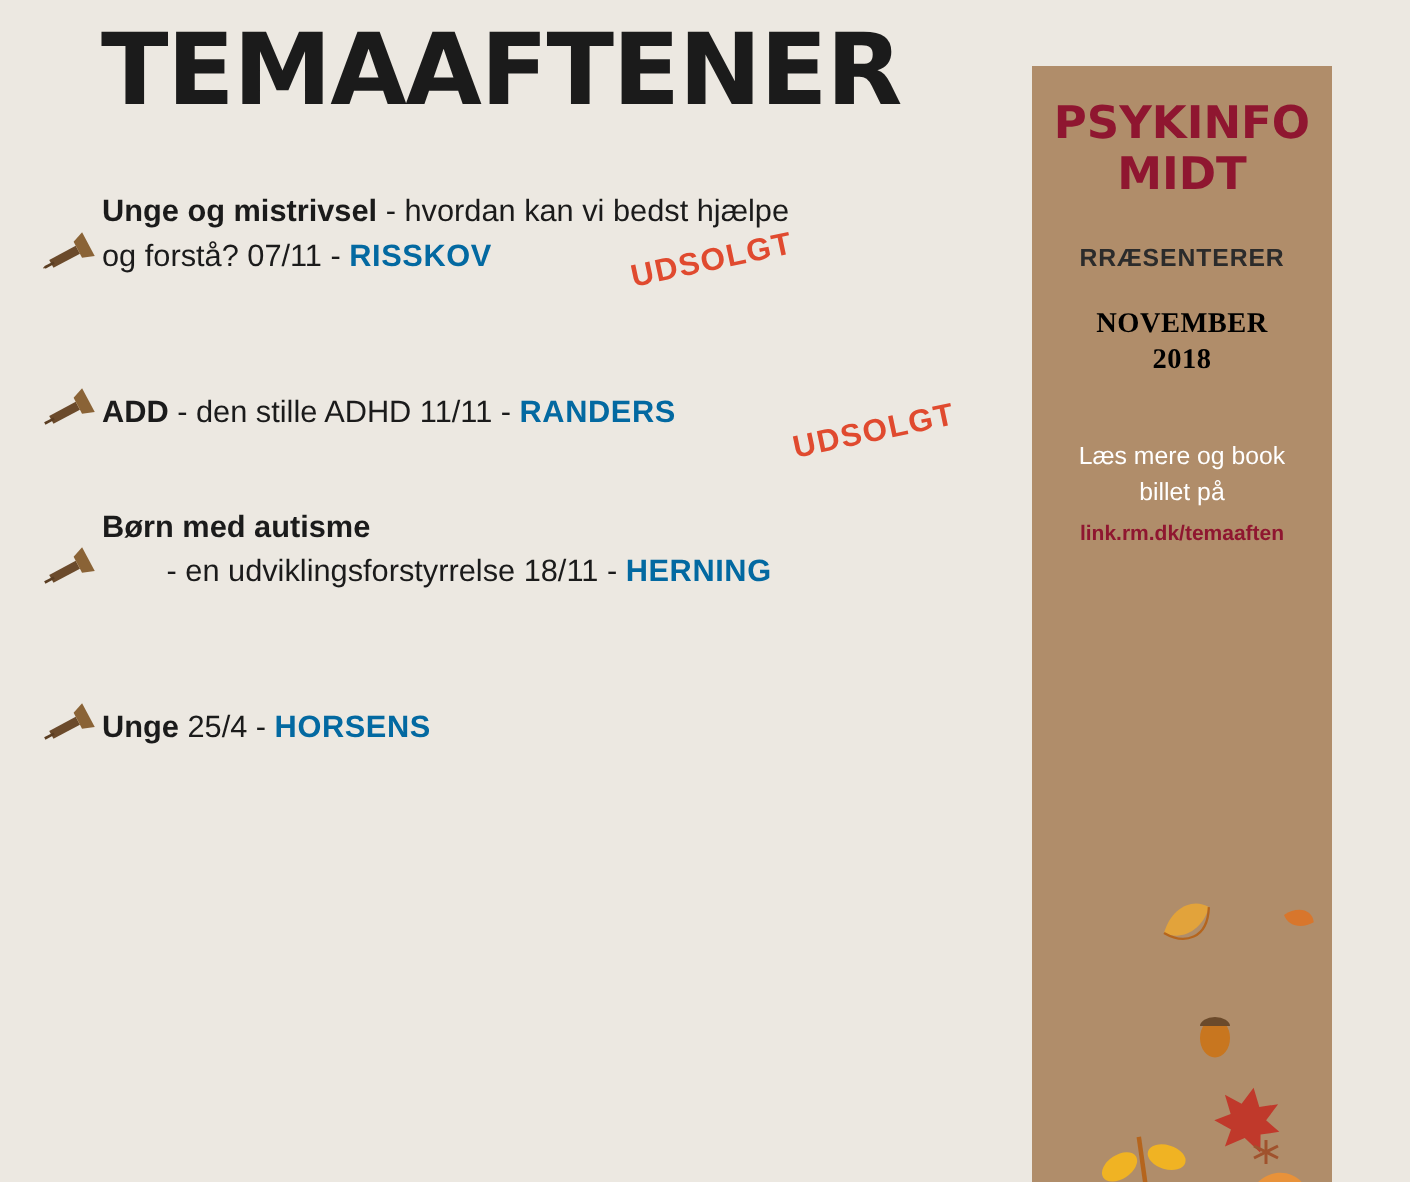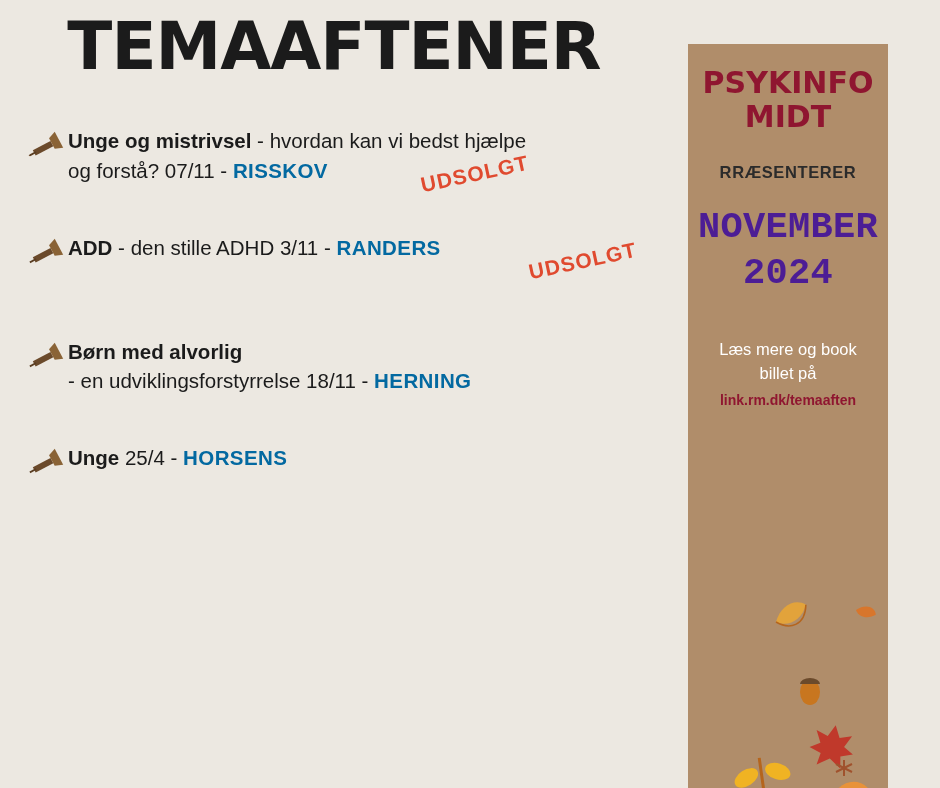--- a/index.html
+++ b/index.html
@@ -41,21 +41,21 @@
     line-height: 1.05;
   }
 
   .events {
     margin-top: 44px;
     padding-left: 26px;
   }
   .event {
     position: relative;
     display: flex;
-    align-items: flex-start;
+    align-items: flex-end;
     min-height: 58px;
     margin-bottom: 46px;
   }
   .event:last-child { margin-bottom: 0; }
 
   .pin {
     flex: 0 0 auto;
     width: 42px;
     height: 36px;
     position: relative;
@@ -89,21 +89,21 @@
     font-size: 21px;
     color: #e04a2f;
     letter-spacing: 1px;
     transform: rotate(-12deg);
     white-space: nowrap;
   }
   .sold-out.a { left: 352px; top: 34px; }
   .sold-out.b { left: 460px; top: 14px; }
 
   
-  .indent { display: block; }
+  .indent { display: block; margin-left: 43px; }
 
   
   .sidebar {
     position: relative;
     width: 200px;
     height: 788px;
     background: #b08d6a;
     color: #fff;
     text-align: center;
     box-sizing: border-box;
@@ -122,24 +122,24 @@
   }
   .presents {
     font-family: Liberation Sans, sans-serif;
     font-weight: bold;
     font-size: 16.5px;
     color: #2b2b2b;
     letter-spacing: 0.6px;
     margin-top: 30px;
   }
   .month {
-    font-family: Liberation Mono, monospace;
-    font-weight: bold;
-    font-size: 37px;
-    color: #4c1d95;
+    font-family: Liberation Serif, serif;
+    font-weight: bold;
+    font-size: 19px;
+    color: #000000;
     line-height: 1.25;
     margin-top: 22px;
     letter-spacing: 0.3px;
   }
   .book-text {
     font-family: "Liberation Sans", sans-serif;
     font-size: 16.5px;
     color: #ffffff;
     line-height: 1.5;
     margin-top: 40px;
@@ -198,37 +198,37 @@
         <span class="pin">
           <svg width="42" height="36" viewBox="0 0 42 36">
             <g transform="rotate(-28 21 18)">
               <path d="M6 16 L26 16 L26 22 L6 22 Z" fill="#6b4a2b"></path>
               <path d="M26 13 L34 10 L34 28 L26 25 Z" fill="#8a6336"></path>
               <rect x="1" y="18.2" width="7" height="1.8" fill="#5a3d22"></rect>
             </g>
           </svg>
         </span>
         <div class="event-text">
-          <span class="b">ADD</span><span class="dash"> - </span><span>den stille ADHD 3/11 - </span><span class="city">RANDERS</span>
+          <span class="b">ADD</span><span class="dash"> - </span><span>den stille ADHD 11/11 - </span><span class="city">RANDERS</span>
           <span class="sold-out b">UDSOLGT</span>
         </div>
       </div>
 
       <div class="event">
         <span class="pin">
           <svg width="42" height="36" viewBox="0 0 42 36">
             <g transform="rotate(-28 21 18)">
               <path d="M6 16 L26 16 L26 22 L6 22 Z" fill="#6b4a2b"></path>
               <path d="M26 13 L34 10 L34 28 L26 25 Z" fill="#8a6336"></path>
               <rect x="1" y="18.2" width="7" height="1.8" fill="#5a3d22"></rect>
             </g>
           </svg>
         </span>
         <div class="event-text">
-          <span class="b">Børn med alvorlig</span><br>
+          <span class="b">Børn med autisme</span><br>
           <span class="indent"><span> - en udviklingsforstyrrelse 18/11 - </span><span class="city">HERNING</span></span>
         </div>
       </div>
 
 
       <div class="event">
         <span class="pin">
           <svg width="42" height="36" viewBox="0 0 42 36">
             <g transform="rotate(-28 21 18)">
               <path d="M6 16 L26 16 L26 22 L6 22 Z" fill="#6b4a2b"></path>
@@ -245,21 +245,21 @@
     </div>
   </div>
 
   <div class="sidebar">
     <div class="brand">PSYKINFO</div>
     <div class="brand">MIDT</div>
 
     <div class="presents">RRÆSENTERER</div>
 
     <div class="month">NOVEMBER</div>
-    <div class="month" style="margin-top:0">2024</div>
+    <div class="month" style="margin-top:0">2018</div>
 
     <div class="book-text">
       <span>Læs mere og book</span><br>
       <span>billet på</span>
       <a class="book-link" href="#">link.rm.dk/temaaften</a>
     </div>
 
     <svg class="leaves" viewBox="0 0 200 340">
 
       <g transform="translate(88,130) rotate(-20)">

